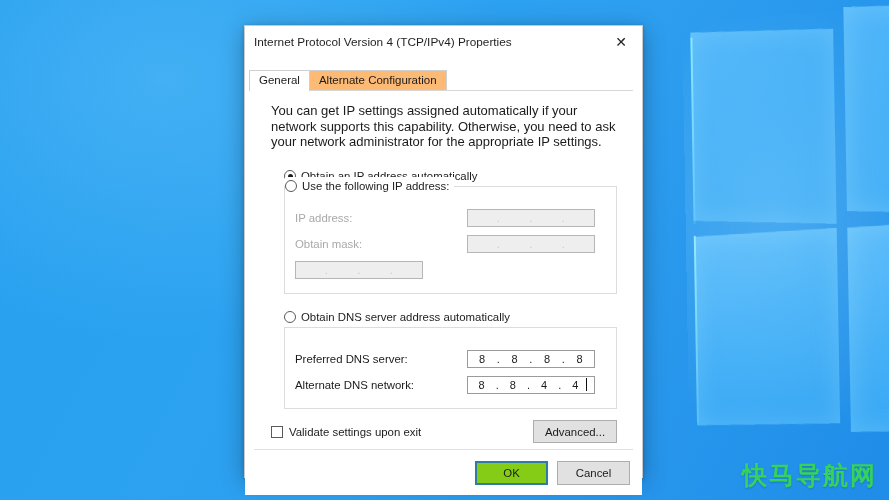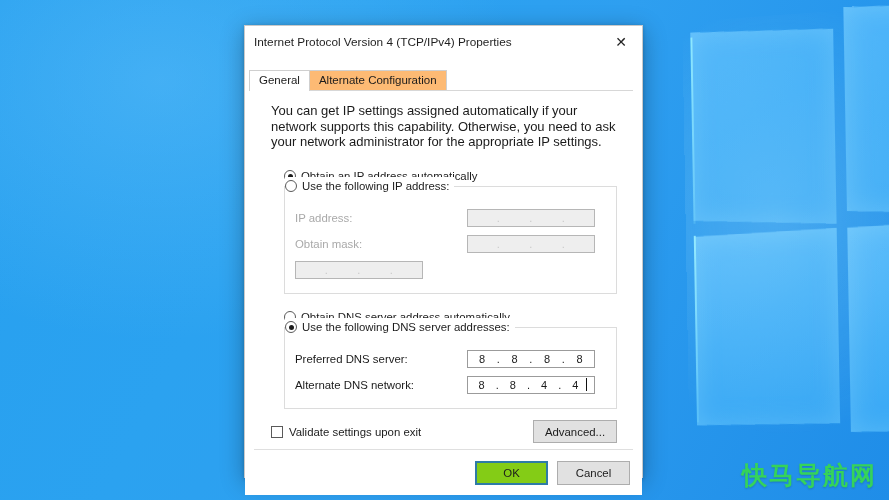--- a/index.html
+++ b/index.html
@@ -368,24 +368,20 @@
         <div class="gap-ip"></div>
 
         <div class="radio-row">
           <div class="radio"></div>
           <span class="radio-label">Obtain DNS server address automatically</span>
         </div>
 
         <div style="height:10px"></div>
 
         <div class="groupbox">
-          <div class="group-legend">
-            <div class="radio checked"></div>
-            <span class="radio-label">Use the following DNS server addresses:</span>
-          </div>
 
           <div class="field-row">
             <span class="field-label">Preferred DNS server:</span>
             <div class="octet-box">
               <span class="octet">8</span>
               <span class="dot">.</span>
               <span class="octet">8</span>
               <span class="dot">.</span>
               <span class="octet">8</span>
               <span class="dot">.</span>

